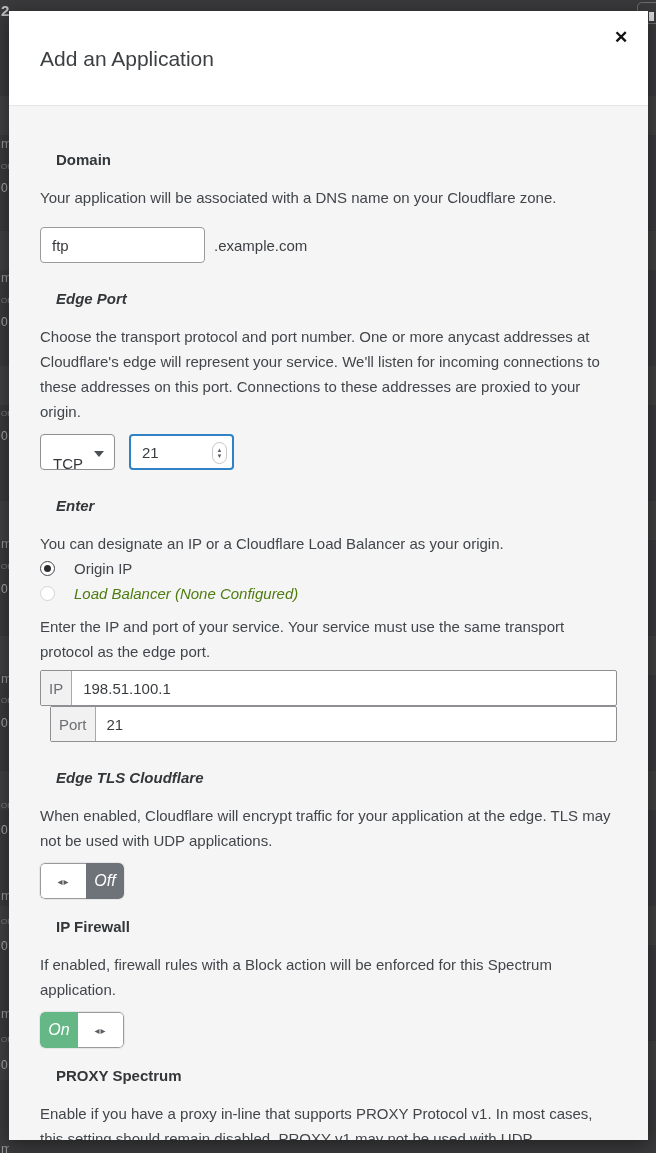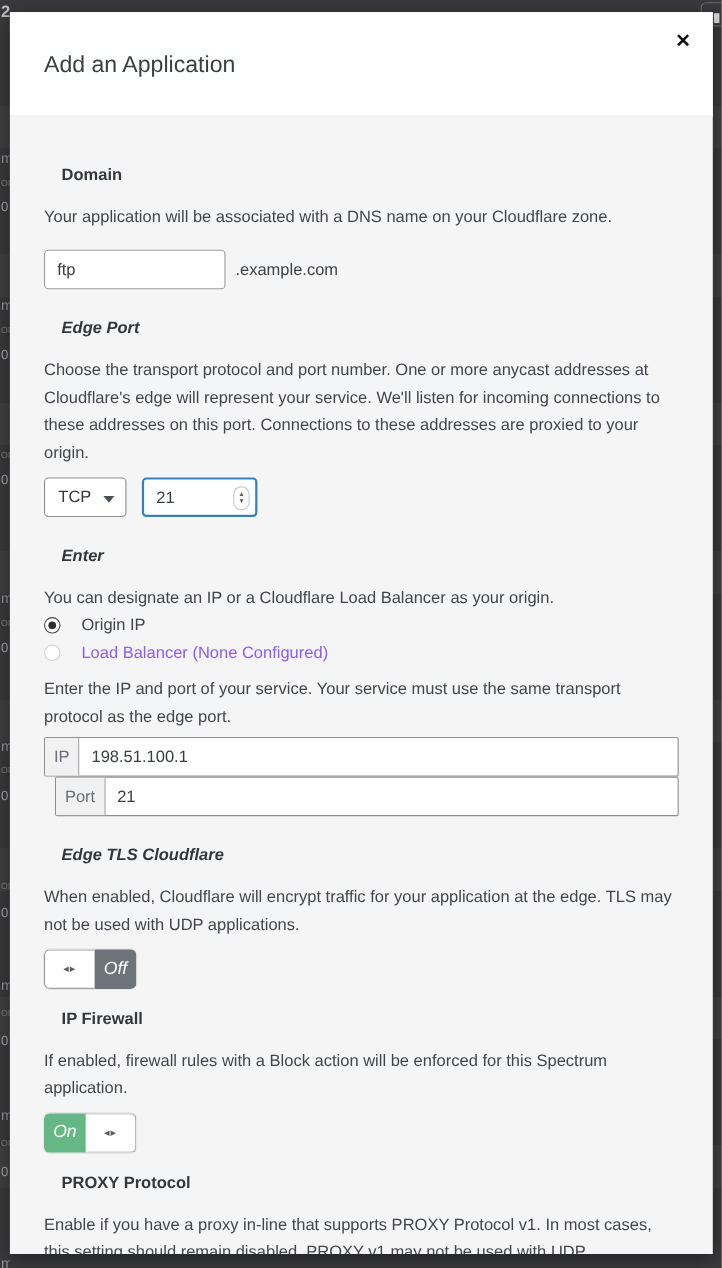--- a/index.html
+++ b/index.html
@@ -38,37 +38,37 @@
   
   .domain-row{margin-top:17px;display:flex;align-items:center;}
   .text-input{height:36px;box-sizing:border-box;border:1px solid #9b9b9f;border-radius:4px;
     background:#fff;font-family:"Liberation Sans",sans-serif;font-size:15px;color:#3a3d40;padding:15px 11px;outline:none;}
   .domain-input{width:165px;}
   .domain-suffix{margin-left:9px;font-size:15px;color:#3c3f43;}
 
   .edgeport-row{margin-top:10px;display:flex;align-items:center;}
   .select{position:relative;width:75px;height:36px;box-sizing:border-box;border:1px solid #8e8e93;border-radius:4px;
     background:#fff;cursor:pointer;}
-  .select-value{position:absolute;left:12px;top:8px;font-size:15px;color:#33363a;}
+  .select-value{position:absolute;left:12px;top:20px;font-size:15px;color:#33363a;}
   .select-caret{position:absolute;right:10px;top:16px;width:0;height:0;
     border-left:5px solid transparent;border-right:5px solid transparent;border-top:6px solid #4c4f54;}
   .port-input-wrap{position:relative;margin-left:14px;}
   .port-input{width:105px;border:2px solid #3082c5;padding-right:26px;}
   .stepper{position:absolute;right:7px;top:8px;width:13px;height:20px;border:1px solid #c7c7ca;border-radius:8px;
     background:#fff;display:flex;flex-direction:column;align-items:center;justify-content:center;cursor:pointer;}
   .stepper span{font-size:6px;line-height:6px;color:#5a5d61;}
 
   
   .radio-row{display:flex;align-items:center;height:25px;}
   .radio-outer{width:15px;height:15px;border-radius:50%;box-sizing:border-box;border:1px solid #46484c;
     display:flex;align-items:center;justify-content:center;background:#fff;cursor:pointer;flex:none;}
   .radio-outer.disabled{border-color:#d4d4d7;cursor:default;}
   .radio-dot{width:7px;height:7px;border-radius:50%;background:#2b2d30;}
   .radio-label{margin-left:19px;font-size:15px;color:#42464b;}
-  .radio-label.disabled{color:#8b5cf6;}
+  .radio-label.disabled{color:#4d7c0f;font-style:italic;}
 
   
   .ipport-row{margin-top:6px;display:flex;flex-direction:column;}
   .addon-group{display:flex;height:36px;box-sizing:border-box;border:1px solid #8e8e93;border-radius:2px;background:#fff;}
   .addon-prefix{background:#f1f1f2;border-right:1px solid #a9a9ad;display:flex;align-items:center;
     padding:0 8px;font-size:15px;color:#6b6e73;}
   .addon-input{border:none;outline:none;font-family:"Liberation Sans",sans-serif;font-size:15px;color:#3a3d40;
     padding:0 11px;background:transparent;}
   .ip-group .addon-input{width:230px;}
   .port-group{margin-left:10px;}
@@ -198,21 +198,21 @@
     <h3 class="section-heading gap-after-toggle">IP Firewall</h3>
     <p class="section-desc">If enabled, firewall rules with a Block action will be enforced for this Spectrum application.</p>
     <div class="toggle on">
       <span class="toggle-state">On</span>
       <span class="toggle-handle">
         <span class="toggle-arrows">◂▸</span>
       </span>
     </div>
 
     
-    <h3 class="section-heading gap-after-toggle">PROXY Protocol</h3>
+    <h3 class="section-heading gap-after-toggle">PROXY Spectrum</h3>
     <p class="section-desc">Enable if you have a proxy in-line that supports PROXY Protocol v1. In most cases, this setting should remain disabled. PROXY v1 may not be used with UDP applications.</p>
     <div class="toggle off">
       <span class="toggle-handle">
         <span class="toggle-arrows">◂▸</span>
       </span>
       <span class="toggle-state">Off</span>
     </div>
 
     
     <div class="footer-row">

